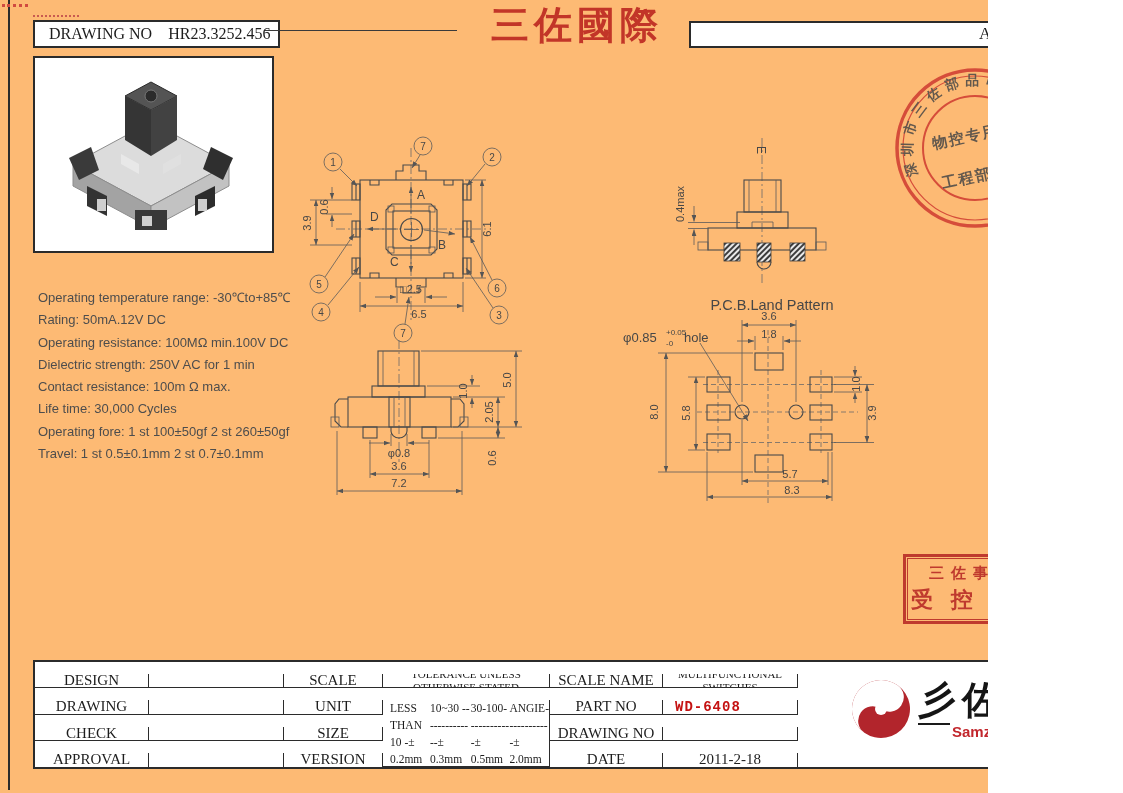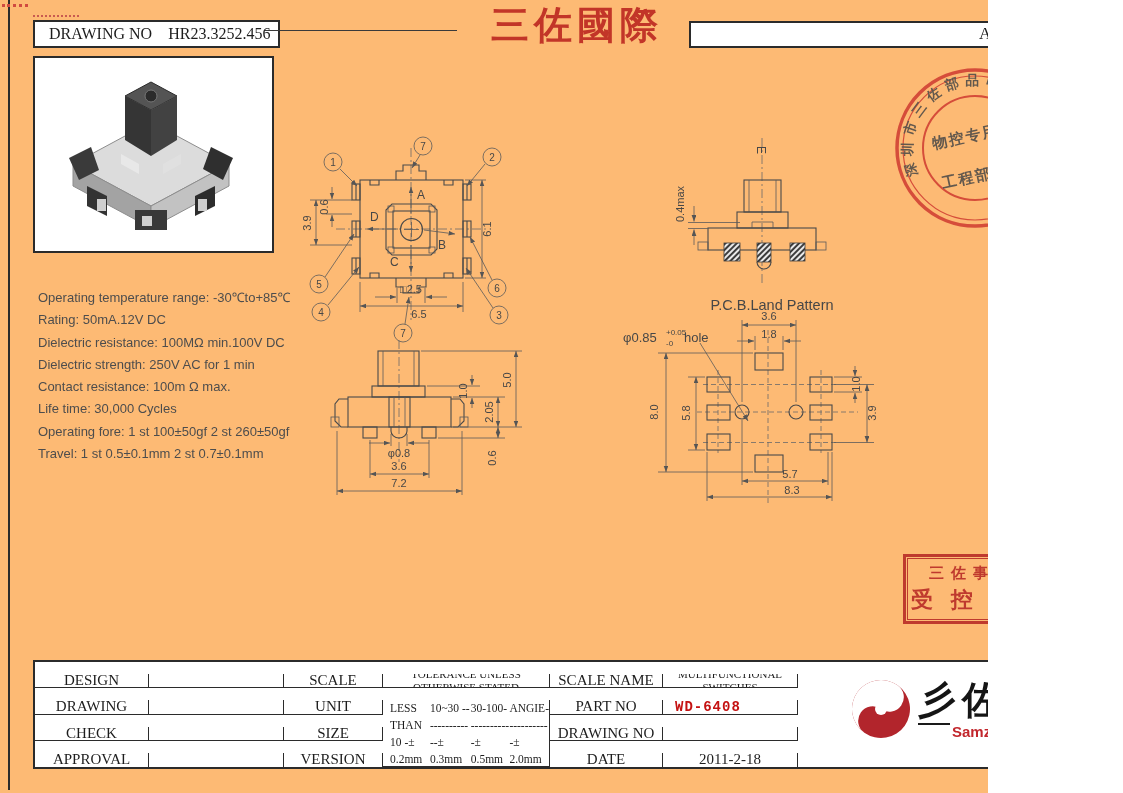--- a/index.html
+++ b/index.html
@@ -100,21 +100,21 @@
       <polygon points="142,38 142,82 116,98 116,52" fill="#424242"></polygon>
       <circle cx="116" cy="38" r="6" fill="#2b2b2b" stroke="#767676" stroke-width="1"></circle>
       <polygon points="86,96 104,106 104,116 86,106" fill="#e8e8e8"></polygon>
       <polygon points="146,96 128,106 128,116 146,106" fill="#e0e0e0"></polygon>
     </svg>
   </div>
 
   <div class="abs" id="spec-list">
     <div class="spec-line">Operating temperature range: -30℃to+85℃</div>
     <div class="spec-line">Rating: 50mA.12V DC</div>
-    <div class="spec-line">Dielectric resistance: 100MΩ min.100V DC</div>
+    <div class="spec-line">Operating resistance: 100MΩ min.100V DC</div>
     <div class="spec-line">Dielectric strength: 250V AC for 1 min</div>
     <div class="spec-line">Contact resistance: 100m Ω max.</div>
     <div class="spec-line">Life time: 30,000 Cycles</div>
     <div class="spec-line">Operating fore: 1 st 100±50gf 2 st 260±50gf</div>
     <div class="spec-line">Travel: 1 st 0.5±0.1mm 2 st 0.7±0.1mm</div>
   </div>
 
   <svg class="abs" id="drawing-svg" viewBox="0 0 1123 793">
     <defs>
       <marker id="ar" markerWidth="9" markerHeight="8" refX="8" refY="3" orient="auto-start-reverse">

